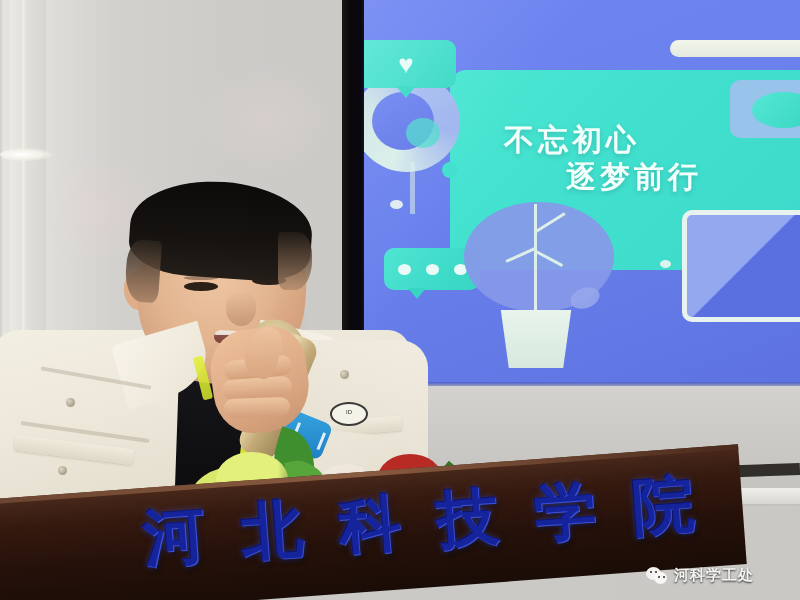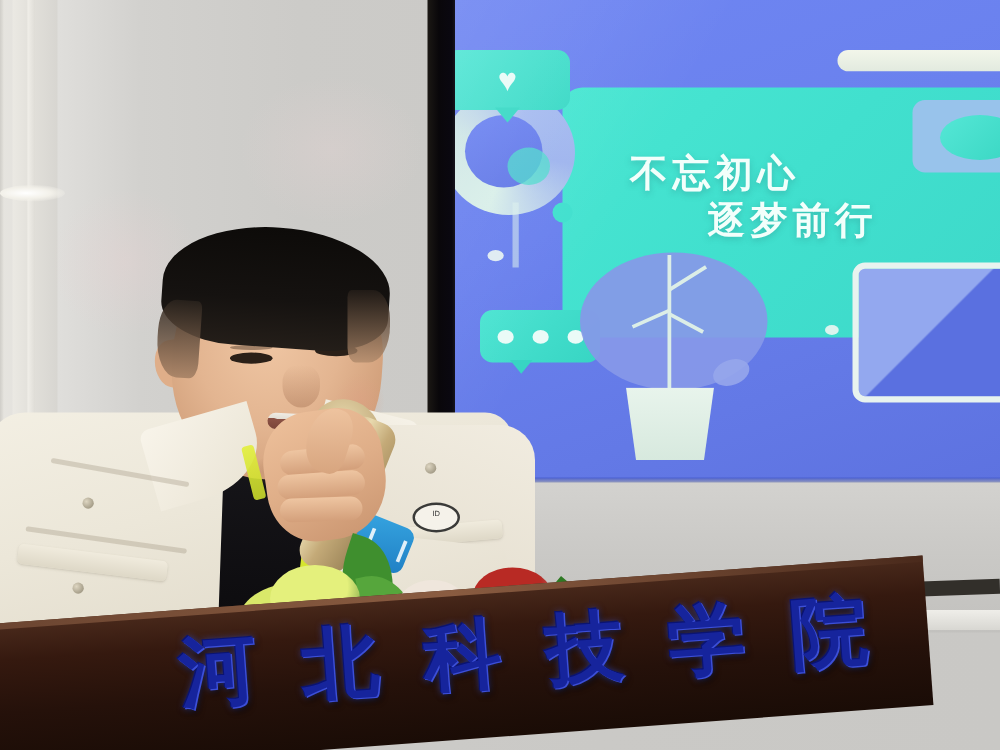--- a/index.html
+++ b/index.html
@@ -575,14 +575,25 @@
     <div class="podium-text">
         <div class="podium-char" style="left: 0px; top: 0px; color: rgb(22, 36, 156);">河</div>
         <div class="podium-char" style="left: 98px; top: 1px; color: rgb(22, 36, 156);">北</div>
         <div class="podium-char" style="left: 196px; top: 2px; color: rgb(22, 36, 156);">科</div>
         <div class="podium-char" style="left: 294px; top: 3px; color: rgb(22, 36, 156);">技</div>
         <div class="podium-char" style="left: 392px; top: 4px; color: rgb(22, 36, 156);">学</div>
         <div class="podium-char" style="left: 490px; top: 5px; color: rgb(22, 36, 156);">院</div>
       </div>
   </div>
 
+  <div class="watermark">
+    <div class="wechat-icon">
+      <div class="b1"></div>
+      <div class="b2"></div>
+      <div class="d" style="left:4px;top:4px"></div>
+      <div class="d" style="left:9px;top:4px"></div>
+      <div class="d" style="left:12px;top:9px"></div>
+      <div class="d" style="left:17px;top:9px"></div>
+    </div>
+    <div class="wm-text">河科学工处</div>
+  </div>
 
 </div>
 
 </body></html>

